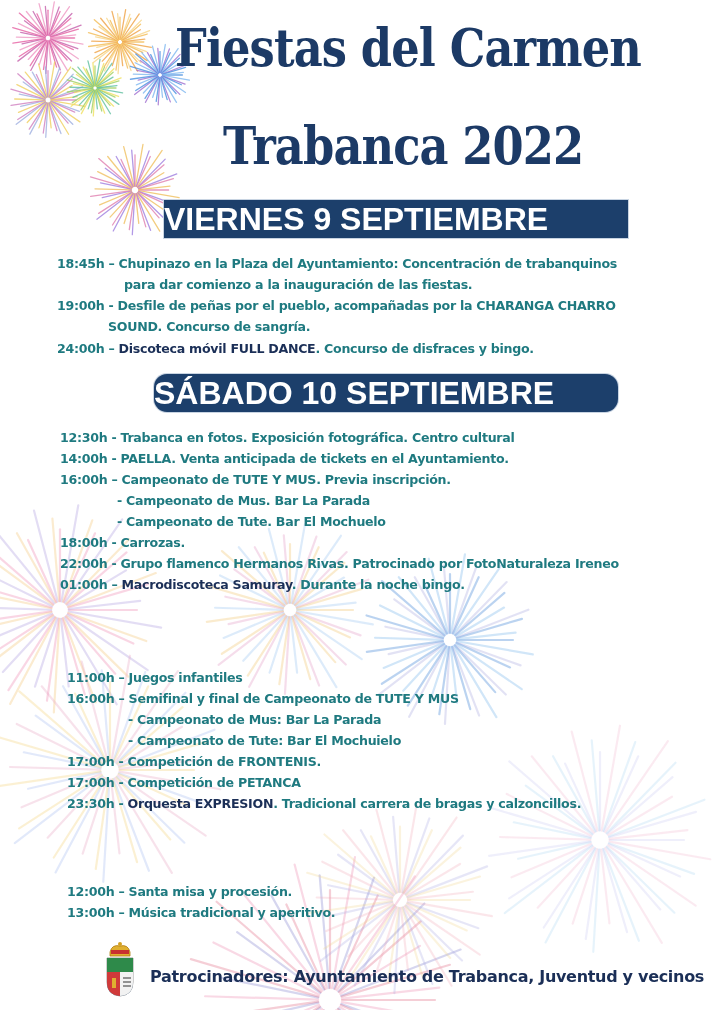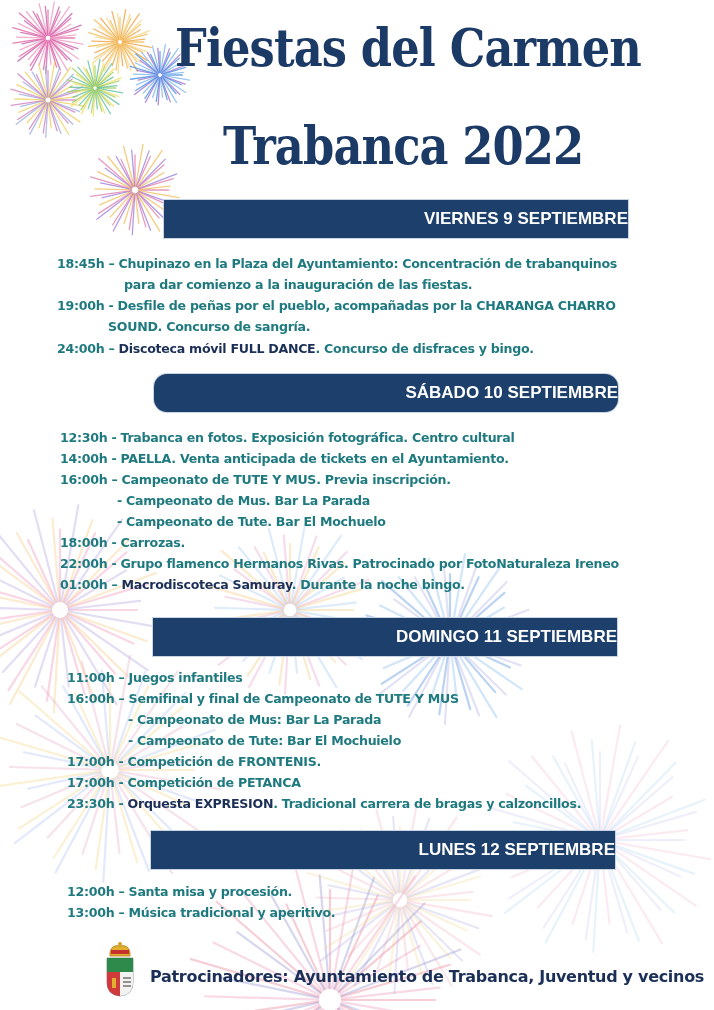--- a/index.html
+++ b/index.html
@@ -16,21 +16,21 @@
       font-family: "DejaVu Serif", "Liberation Serif", serif;
       font-weight: bold; color: #1c3a66; letter-spacing: -1px;
       line-height: 1;
     }
     .title .l1 { position: absolute; left: 0; top: 0; font-size: 52px; white-space: nowrap; transform: scaleX(0.86); transform-origin: left top; }
     .title .l2 { position: absolute; left: 48px; top: 98px; font-size: 52px; white-space: nowrap; transform: scaleX(0.86); transform-origin: left top; }
 
     .banner {
       position: absolute; height: 38px; background: #1c3f6b;
       color: #ffffff; font-family: "Liberation Sans", "DejaVu Sans", sans-serif;
-      font-weight: bold; font-size: 17px; text-align: right; line-height: 38px;
+      font-weight: bold; font-size: 32px; text-align: left; line-height: 38px;
       box-shadow: 0 0 0 1px #c8d4e2;
       letter-spacing: 0px;
     }
     .line {
       position: absolute; white-space: nowrap;
       font-family: "DejaVu Sans", "Liberation Sans", sans-serif;
       font-weight: bold; font-size: 13px; color: #1f7a80;
       letter-spacing: -0.3px;
       transform: scaleX(0.97); transform-origin: left top;
     }
@@ -646,30 +646,28 @@
   <div class="banner" style="left:154px; top:374px; width:464px;border-radius:13px;">SÁBADO 10 SEPTIEMBRE</div>
   <div class="line" style="left:60px; top:430px;"><span>12:30h - </span><span class="dark"></span><span>Trabanca en fotos. Exposición fotográfica. Centro cultural</span></div>
   <div class="line" style="left:60px; top:451px;"><span>14:00h - </span><span class="dark"></span><span>PAELLA. Venta anticipada de tickets en el Ayuntamiento.</span></div>
   <div class="line" style="left:60px; top:472px;"><span>16:00h – </span><span class="dark"></span><span>Campeonato de TUTE Y MUS. Previa inscripción.</span></div>
   <div class="line" style="left:117px; top:493px;"><span></span><span class="dark"></span><span>- Campeonato de Mus. Bar La Parada</span></div>
   <div class="line" style="left:117px; top:514px;"><span></span><span class="dark"></span><span>- Campeonato de Tute. Bar El Mochuelo</span></div>
   <div class="line" style="left:60px; top:535px;"><span>18:00h - </span><span class="dark"></span><span>Carrozas.</span></div>
   <div class="line" style="left:60px; top:556px;"><span>22:00h - </span><span class="dark"></span><span>Grupo flamenco Hermanos Rivas. Patrocinado por FotoNaturaleza Ireneo</span></div>
   <div class="line" style="left:60px; top:577px;"><span>01:00h – </span><span class="dark">Macrodiscoteca Samuray</span><span>. Durante la noche bingo.</span></div>
 
-  <div class="banner" style="left:153px; top:618px; width:464px;">DOMINGO 11 SEPTIEMBRE</div>
   <div class="line" style="left:67px; top:670px;"><span>11:00h – </span><span class="dark"></span><span>Juegos infantiles</span></div>
   <div class="line" style="left:67px; top:691px;"><span>16:00h – </span><span class="dark"></span><span>Semifinal y final de Campeonato de TUTE Y MUS</span></div>
   <div class="line" style="left:128px; top:712px;"><span></span><span class="dark"></span><span>- Campeonato de Mus: Bar La Parada</span></div>
   <div class="line" style="left:128px; top:733px;"><span></span><span class="dark"></span><span>- Campeonato de Tute: Bar El Mochuielo</span></div>
   <div class="line" style="left:67px; top:754px;"><span>17:00h - </span><span class="dark"></span><span>Competición de FRONTENIS.</span></div>
   <div class="line" style="left:67px; top:775px;"><span>17:00h - </span><span class="dark"></span><span>Competición de PETANCA</span></div>
   <div class="line" style="left:67px; top:796px;"><span>23:30h - </span><span class="dark">Orquesta EXPRESION</span><span>. Tradicional carrera de bragas y calzoncillos.</span></div>
 
-  <div class="banner" style="left:151px; top:831px; width:464px;">LUNES 12 SEPTIEMBRE</div>
   <div class="line" style="left:67px; top:884px;"><span>12:00h – </span><span class="dark"></span><span>Santa misa y procesión.</span></div>
   <div class="line" style="left:67px; top:905px;"><span>13:00h – </span><span class="dark"></span><span>Música tradicional y aperitivo.</span></div>
 
   <svg class="crest" viewBox="0 0 36 58">
     <path d="M8 12 Q10 4 18 6 Q26 4 28 12 L28 16 L8 16 Z" fill="#e0b030" stroke="#b07a10" stroke-width="0.8"></path>
     <circle cx="18" cy="4" r="2" fill="#d4a020"></circle>
     <rect x="9" y="10" width="18" height="4" fill="#c83030"></rect>
     <path d="M5 18 L31 18 L31 42 Q31 55 18 56 Q5 55 5 42 Z" fill="#2a6ab0" stroke="#888" stroke-width="0.8"></path>
     <path d="M5 18 L31 18 L31 32 L5 32 Z" fill="#2e8a4a"></path>
     <path d="M5 32 L18 32 L18 56 Q5 55 5 42 Z" fill="#d03a3a"></path>

